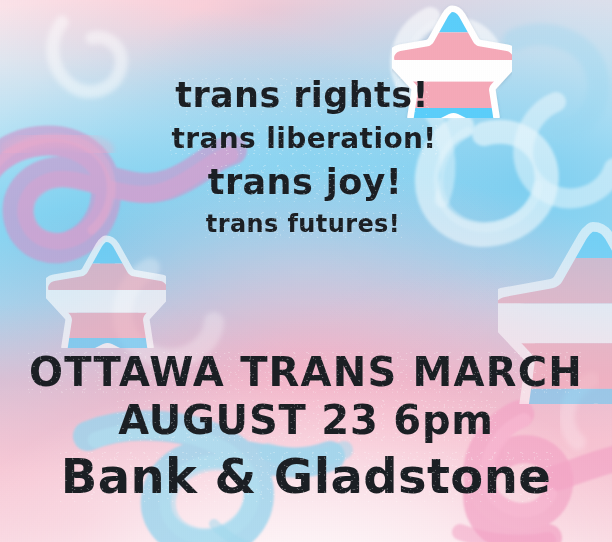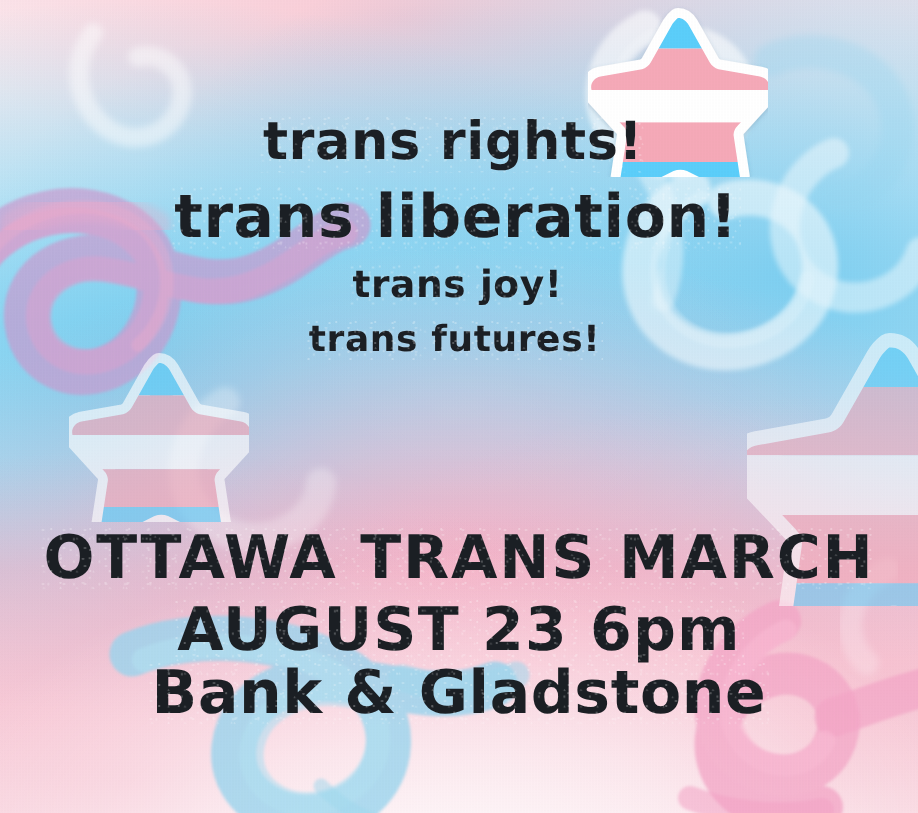--- a/index.html
+++ b/index.html
@@ -68,41 +68,41 @@
   .hl {
     display: block;
     color: #1b1f24;
     font-family: "DejaVu Sans", sans-serif;
     font-weight: 700;
     letter-spacing: 0.4px;
     line-height: 1.0;
     text-shadow: 0 0 1px rgba(255,255,255,0.25);
   }
   .hl-1 { font-size: 35px; padding-right: 8px; }
-  .hl-2 { font-size: 40px; margin-top: 12px; padding-right: 4px; }
-  .hl-3 { font-size: 25px; margin-top: 12px; padding-right: 2px; }
+  .hl-2 { font-size: 28px; margin-top: 12px; padding-right: 4px; }
+  .hl-3 { font-size: 35px; margin-top: 12px; padding-right: 2px; }
   .hl-4 { font-size: 24px; margin-top: 12px; padding-right: 6px; }
 
   .details-block {
     position: absolute;
     left: 0; right: 0;
     top: 352px;
     text-align: center;
     pointer-events: none;
   }
   .dt {
     display: block;
     color: #1b1f24;
     font-family: "DejaVu Sans", sans-serif;
     font-weight: 700;
     line-height: 1.0;
   }
   .dt-1 { font-size: 40px; letter-spacing: 1.2px; }
   .dt-2 { font-size: 40px; letter-spacing: 0.8px; margin-top: 8px; }
-  .dt-3 { font-size: 40px; letter-spacing: 0.4px; margin-top: 2px; }
+  .dt-3 { font-size: 48px; letter-spacing: 0.4px; margin-top: 12px; }
 
   
   .tex {
     position: relative;
     display: inline-block;
   }
   .tex::after {
     content: "";
     position: absolute;
     inset: -2px;

